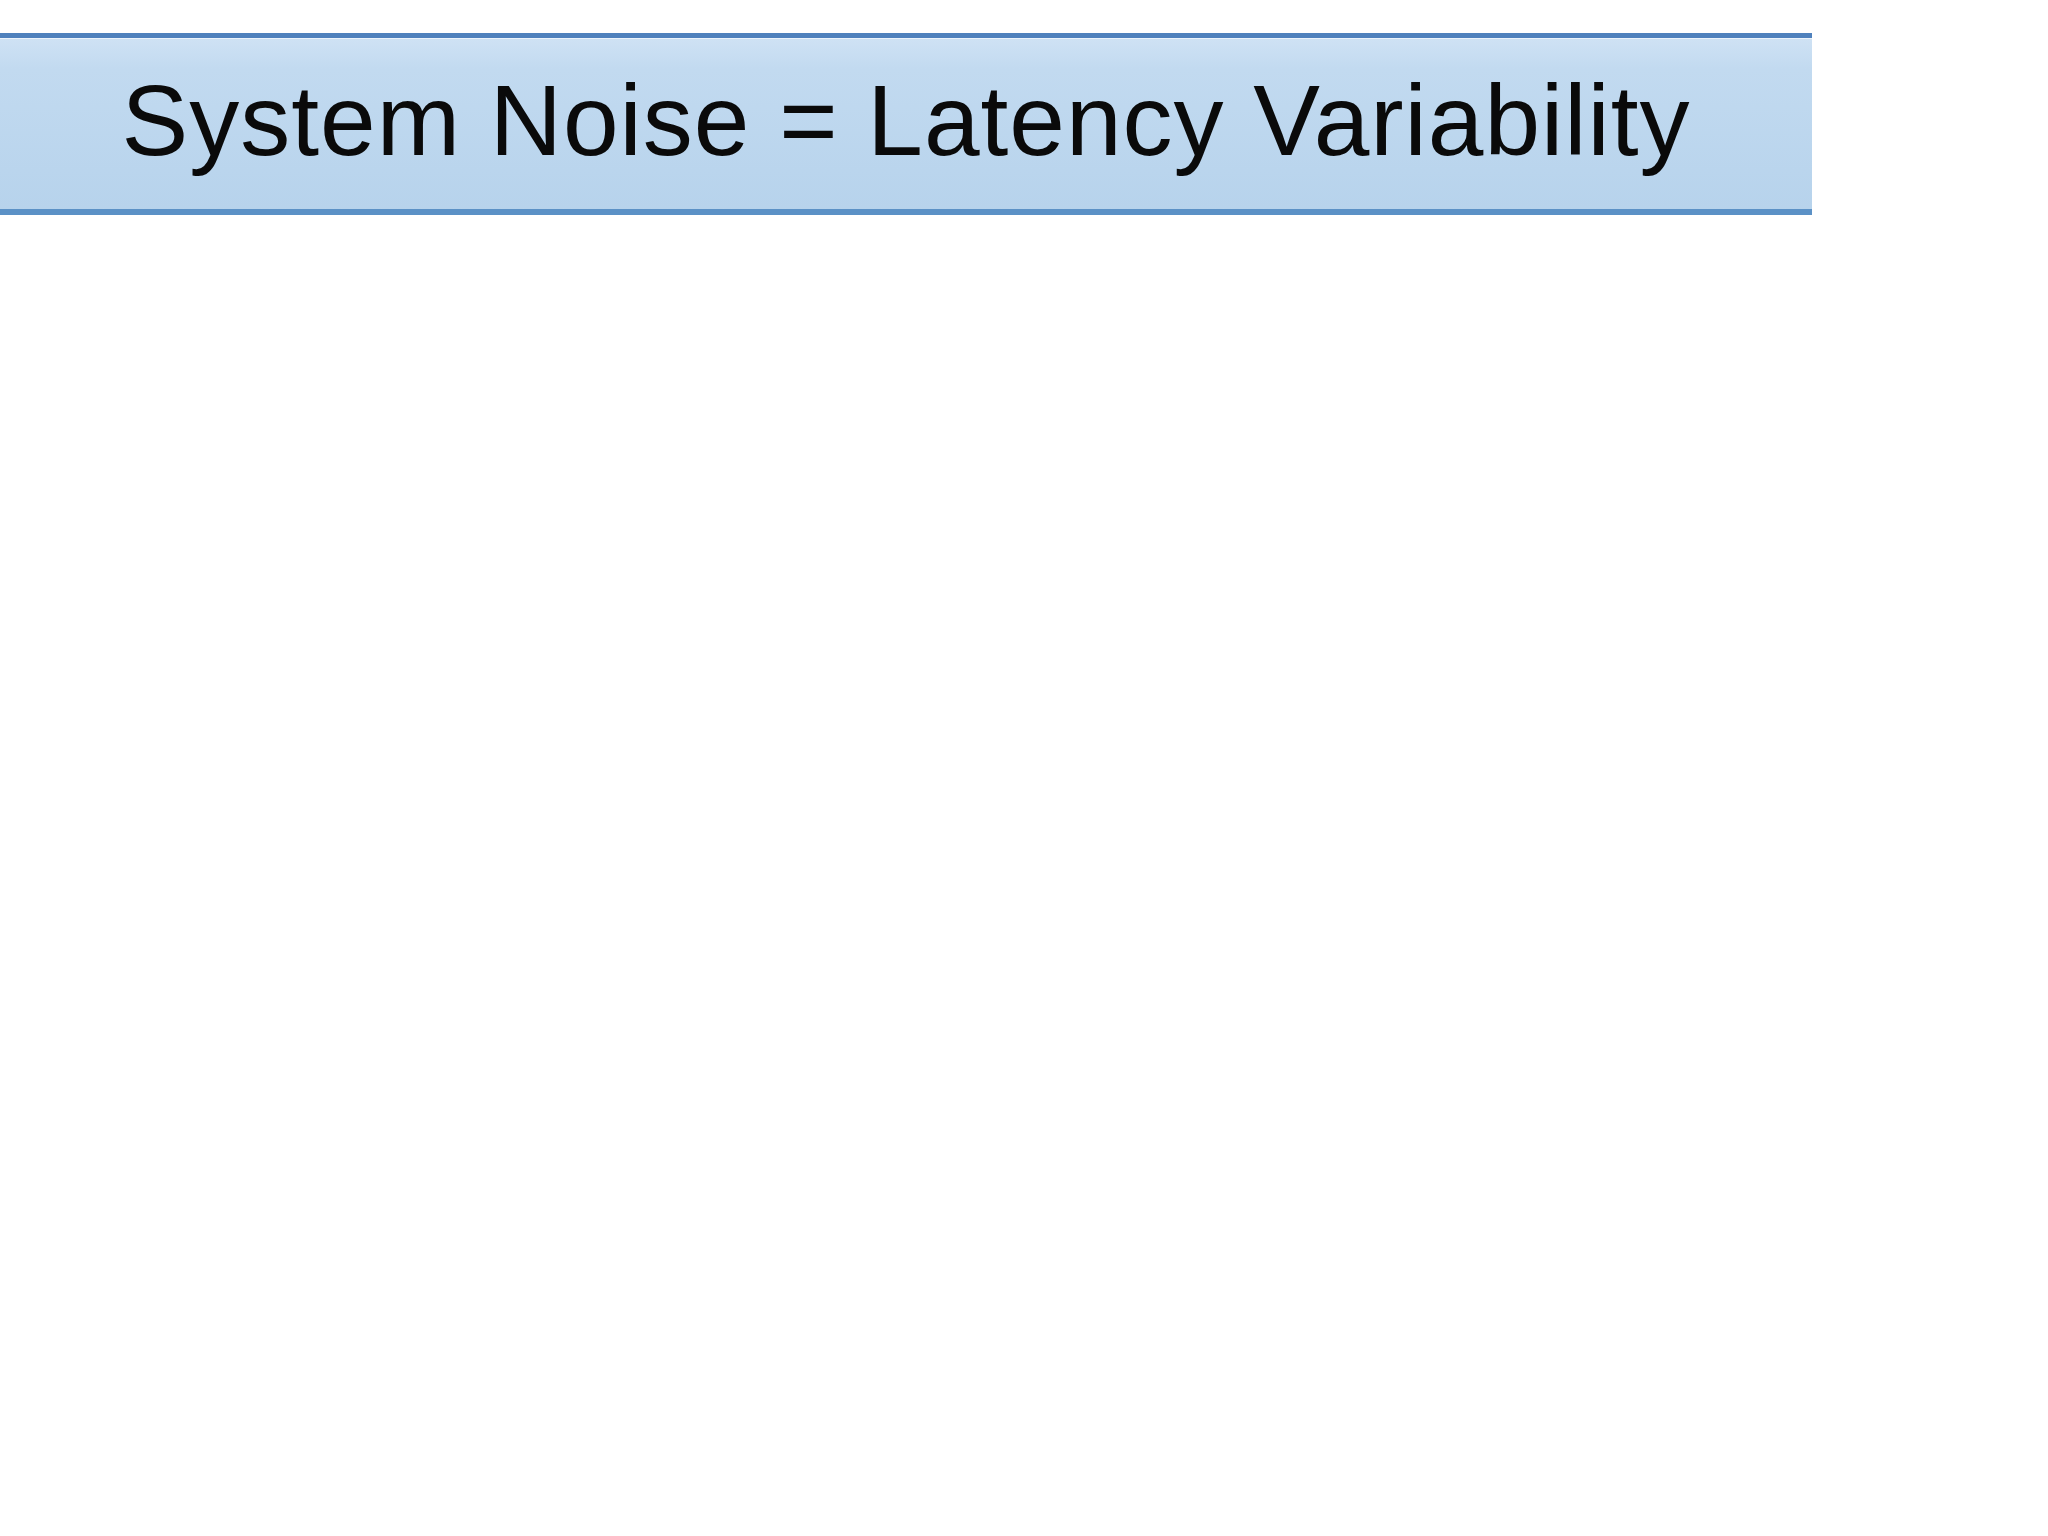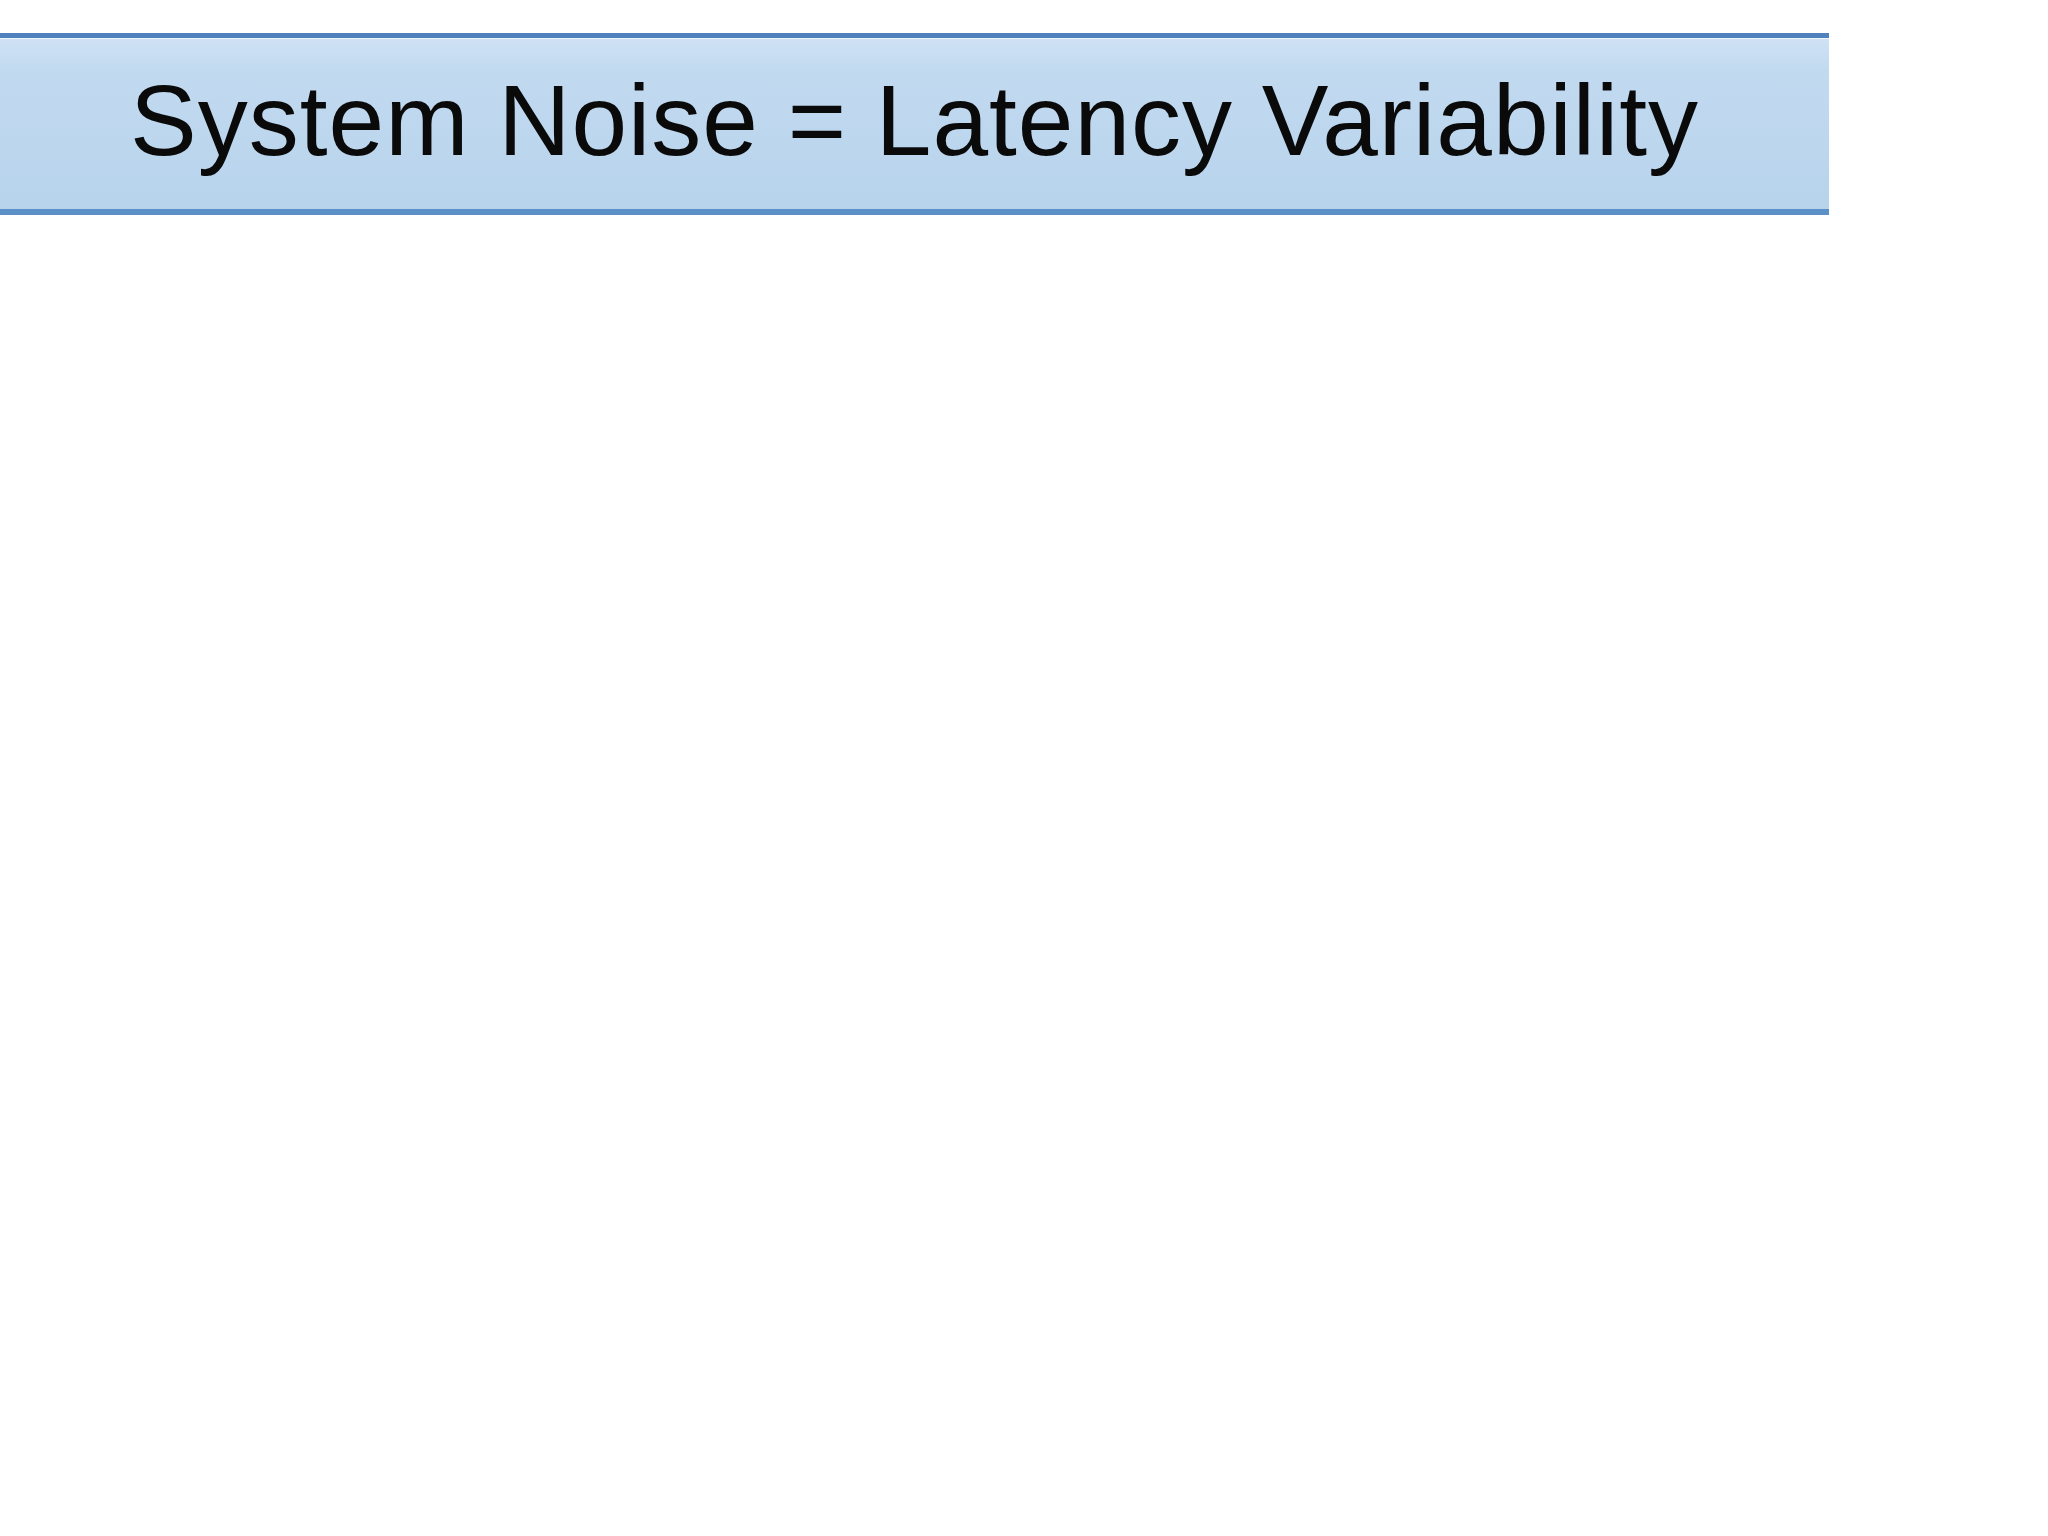--- a/index.html
+++ b/index.html
@@ -14,21 +14,20 @@
     overflow: hidden;
     position: relative;
   }
   .slide {
     position: absolute;
     top: 0;
     left: 0;
     width: 1812px;
     height: 1536px;
     background: #ffffff;
-    padding-left: 17px;
   }
   .title-banner {
     position: absolute;
     top: 33px;
     left: 0;
     width: 100%;
     height: 171px;
     background: linear-gradient(to bottom, #cfe2f4 0%, #c2daf0 18%, #b7d3ec 100%);
     border-top: 5px solid #4f81bd;
     border-bottom: 6px solid #5b91c6;

